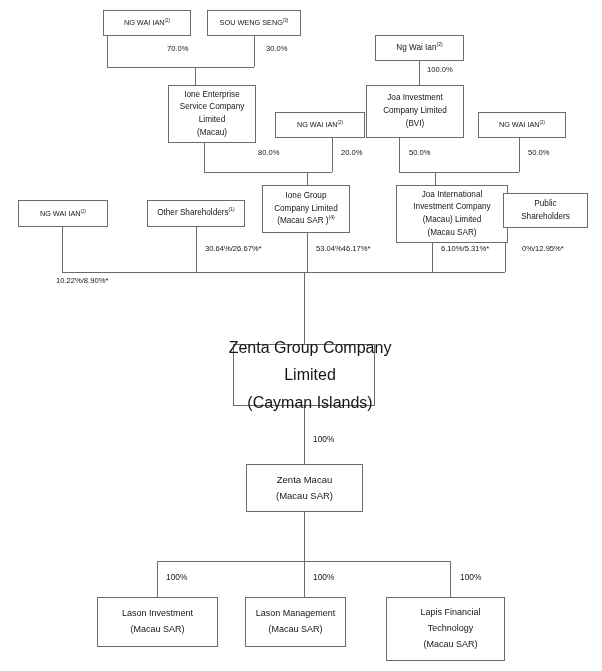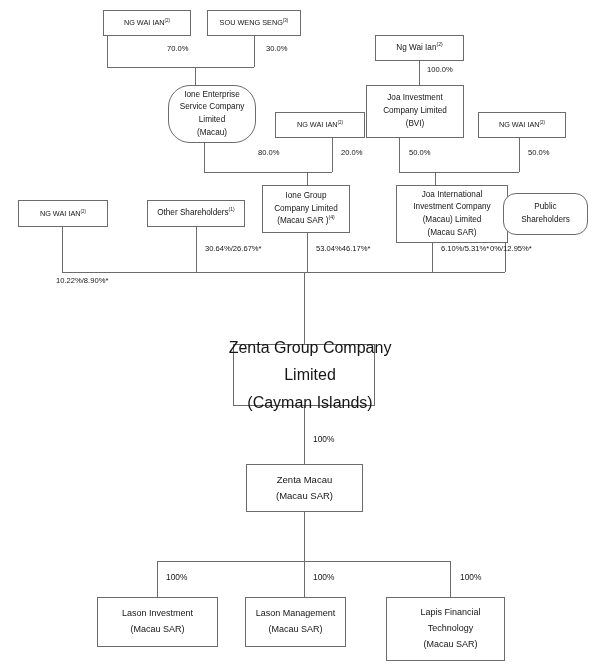--- a/index.html
+++ b/index.html
@@ -97,21 +97,21 @@
   <div class="vline" style="left:254px; top:36px; height:31px;"></div>
   <div class="hline" style="left:107px; top:67px; width:147px;"></div>
   <div class="vline" style="left:195px; top:67px; height:18px;"></div>
 
   <span class="pct" style="left:119px; top:44px;margin-left:48px;">70.0%</span>
   <span class="pct" style="left:266px; top:44px;">30.0%</span>
 
   <div class="vline" style="left:419px; top:61px; height:24px;"></div>
   <span class="pct" style="left:427px; top:65px;">100.0%</span>
 
-  <div class="node mixed" style="left:168px; top:85px; width:88px; height:58px;border-radius:22px;">
+  <div class="node mixed" style="left:168px; top:85px; width:88px; height:58px;">
     <span class="ln">Ione Enterprise</span>
     <span class="ln">Service Company</span>
     <span class="ln">Limited</span>
     <span class="ln">(Macau)</span>
   </div>
 
   <div class="node caps" style="left:275px; top:112px; width:90px; height:26px;">
     <span class="ln"><span>NG WAI IAN</span><sup>(2)</sup></span>
   </div>
 
@@ -155,36 +155,36 @@
     <span class="ln"><span>(Macau SAR )</span><sup>(4)</sup></span>
   </div>
 
   <div class="node mixed" style="left:396px; top:185px; width:112px; height:58px;">
     <span class="ln">Joa International</span>
     <span class="ln">Investment Company</span>
     <span class="ln">(Macau) Limited</span>
     <span class="ln">(Macau SAR)</span>
   </div>
 
-  <div class="node mixed" style="left:503px; top:193px; width:85px; height:42px;border-radius:13px;">
+  <div class="node mixed" style="left:503px; top:193px; width:85px; height:35px;">
     <span class="ln">Public</span>
     <span class="ln">Shareholders</span>
   </div>
 
   <div class="vline" style="left:62px; top:227px; height:45px;"></div>
   <div class="vline" style="left:196px; top:227px; height:45px;"></div>
   <div class="vline" style="left:307px; top:233px; height:39px;"></div>
   <div class="vline" style="left:432px; top:243px; height:29px;"></div>
   <div class="vline" style="left:505px; top:235px; height:37px;"></div>
 
   <span class="pct" style="left:56px; top:244px;margin-top:32px;">10.22%/8.90%*</span>
   <span class="pct" style="left:205px; top:244px;">30.64%/26.67%*</span>
   <span class="pct" style="left:316px; top:244px;">53.04%46.17%*</span>
   <span class="pct" style="left:441px; top:244px;">6.10%/5.31%*</span>
-  <span class="pct" style="left:490px; top:244px;">0%/12.95%*</span>
+  <span class="pct" style="left:522px; top:244px;">0%/12.95%*</span>
 
   <div class="hline" style="left:62px; top:272px; width:443px;"></div>
   <div class="vline" style="left:304px; top:272px; height:72px;"></div>
 
   <div class="node big" style="left:233px; top:344px; width:142px; height:62px;">
     <span class="ln">Zenta Group Company</span>
     <span class="ln">Limited</span>
     <span class="ln">(Cayman Islands)</span>
   </div>
 

